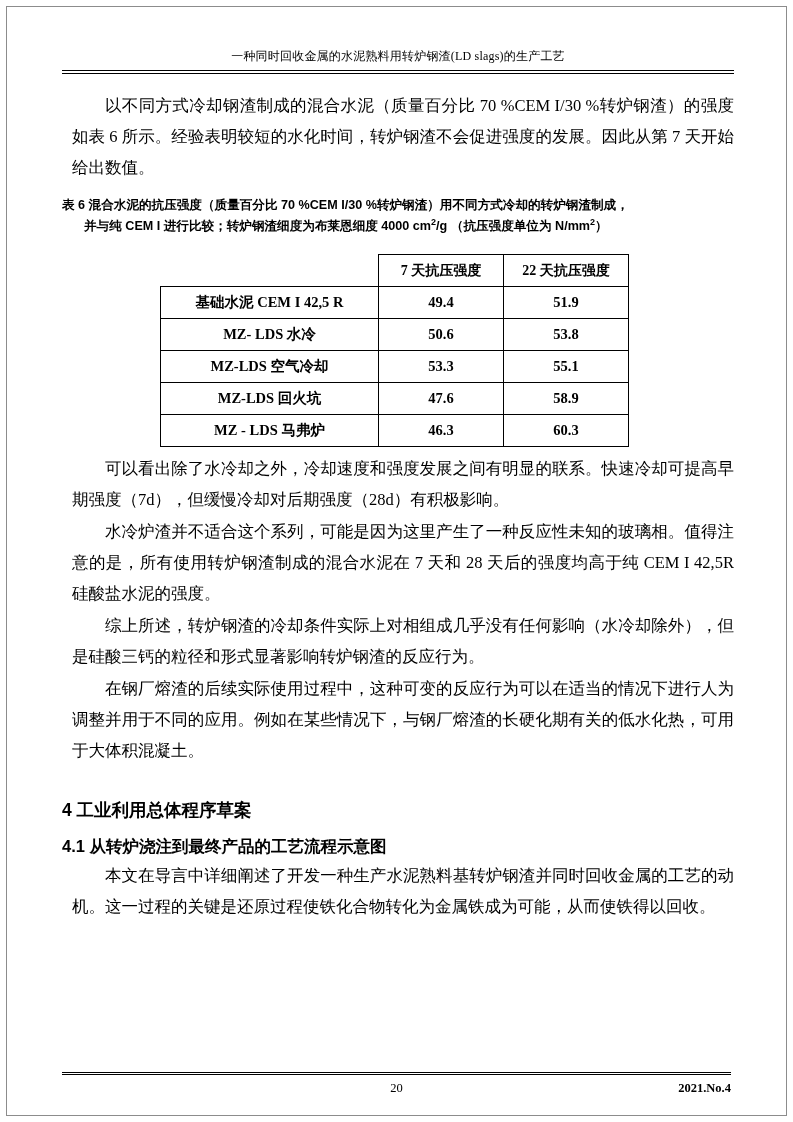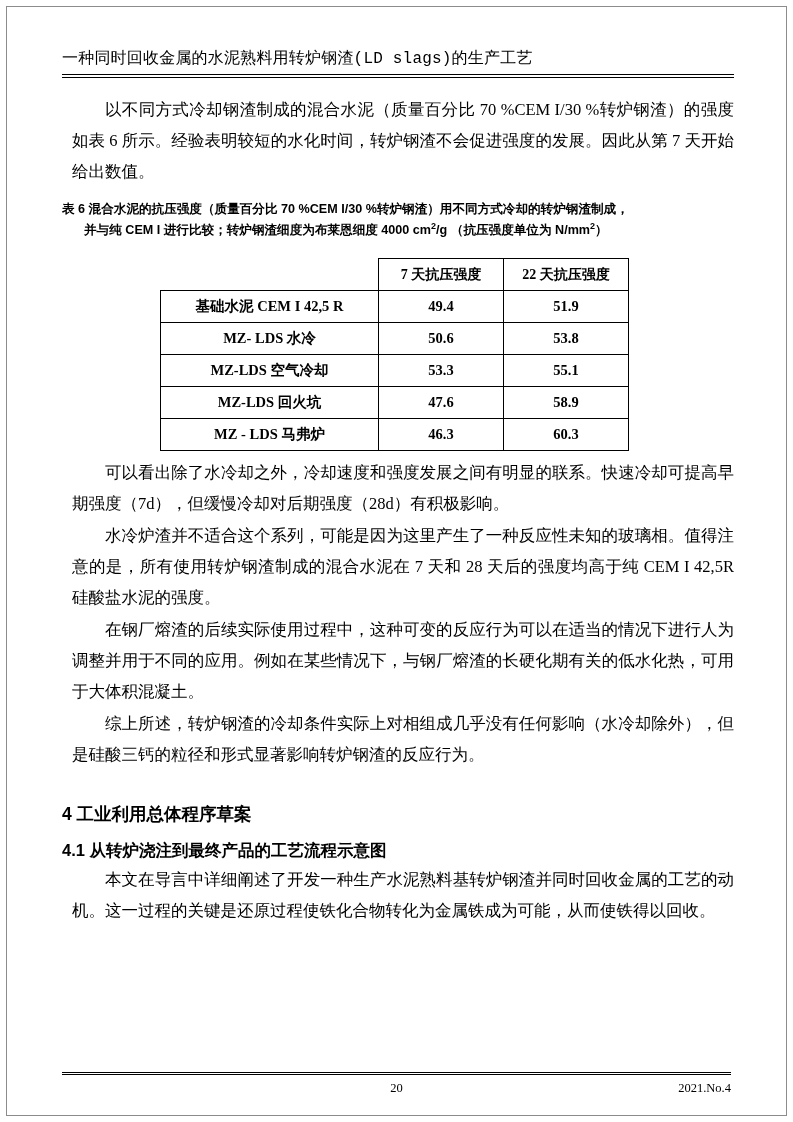--- a/index.html
+++ b/index.html
@@ -26,22 +26,23 @@
     border: 1px solid #8c8c8c;
     pointer-events: none;
   }
   .content {
     position: absolute;
     left: 62px;
     top: 48px;
     width: 672px;
   }
   .running-head {
-    font-size: 16px;
-    font-family: Liberation Mono, monospace;
+    text-align: center;
+    font-size: 12px;
+    font-family: Liberation Serif, serif;
     padding-bottom: 5px;
     letter-spacing: 0.2px;
   }
   .head-rule {
     border-bottom: 1.6px solid #000;
     margin-bottom: 2px;
   }
   .head-rule2 {
     border-bottom: 0.8px solid #000;
     margin-bottom: 16px;
@@ -131,21 +132,21 @@
     font-size: 12.5px;
   }
   .footer-center {
     position: absolute;
     left: 0;
     right: 0;
     text-align: center;
     font-size: 12.5px;
     pointer-events: none;
   }
-  .footer-right { margin-left: auto; font-size: 12.5px; }
+  .footer-right { margin-left: auto; font-size: 12.5px; font-weight: bold; }
 </style>
 </head>
 <body>
 
 <div class="page">
   <div class="page-border"></div>
 
   <div class="content">
 
     <div class="running-head">一种同时回收金属的水泥熟料用转炉钢渣(LD slags)的生产工艺</div>
@@ -194,22 +195,22 @@
         <tr>
           <td class="rowlabel">MZ - LDS  马弗炉</td>
           <td>46.3</td>
           <td>60.3</td>
         </tr>
       </tbody>
     </table>
 
     <p class="body">可以看出除了水冷却之外，冷却速度和强度发展之间有明显的联系。快速冷却可提高早期强度（7d），但缓慢冷却对后期强度（28d）有积极影响。</p>
     <p class="body">水冷炉渣并不适合这个系列，可能是因为这里产生了一种反应性未知的玻璃相。值得注意的是，所有使用转炉钢渣制成的混合水泥在 7 天和 28 天后的强度均高于纯 CEM I 42,5R 硅酸盐水泥的强度。</p>
+    <p class="body">综上所述，转炉钢渣的冷却条件实际上对相组成几乎没有任何影响（水冷却除外），但是硅酸三钙的粒径和形式显著影响转炉钢渣的反应行为。</p>
     <p class="body">在钢厂熔渣的后续实际使用过程中，这种可变的反应行为可以在适当的情况下进行人为调整并用于不同的应用。例如在某些情况下，与钢厂熔渣的长硬化期有关的低水化热，可用于大体积混凝土。</p>
-    <p class="body">综上所述，转炉钢渣的冷却条件实际上对相组成几乎没有任何影响（水冷却除外），但是硅酸三钙的粒径和形式显著影响转炉钢渣的反应行为。</p>
 
     <h2 class="sec">4  工业利用总体程序草案</h2>
     <h3 class="subsec">4.1 从转炉浇注到最终产品的工艺流程示意图</h3>
 
     <p class="body">本文在导言中详细阐述了开发一种生产水泥熟料基转炉钢渣并同时回收金属的工艺的动机。这一过程的关键是还原过程使铁化合物转化为金属铁成为可能，从而使铁得以回收。</p>
 
   </div>
 
   <div class="footer">
     <div class="footer-rule"></div>

